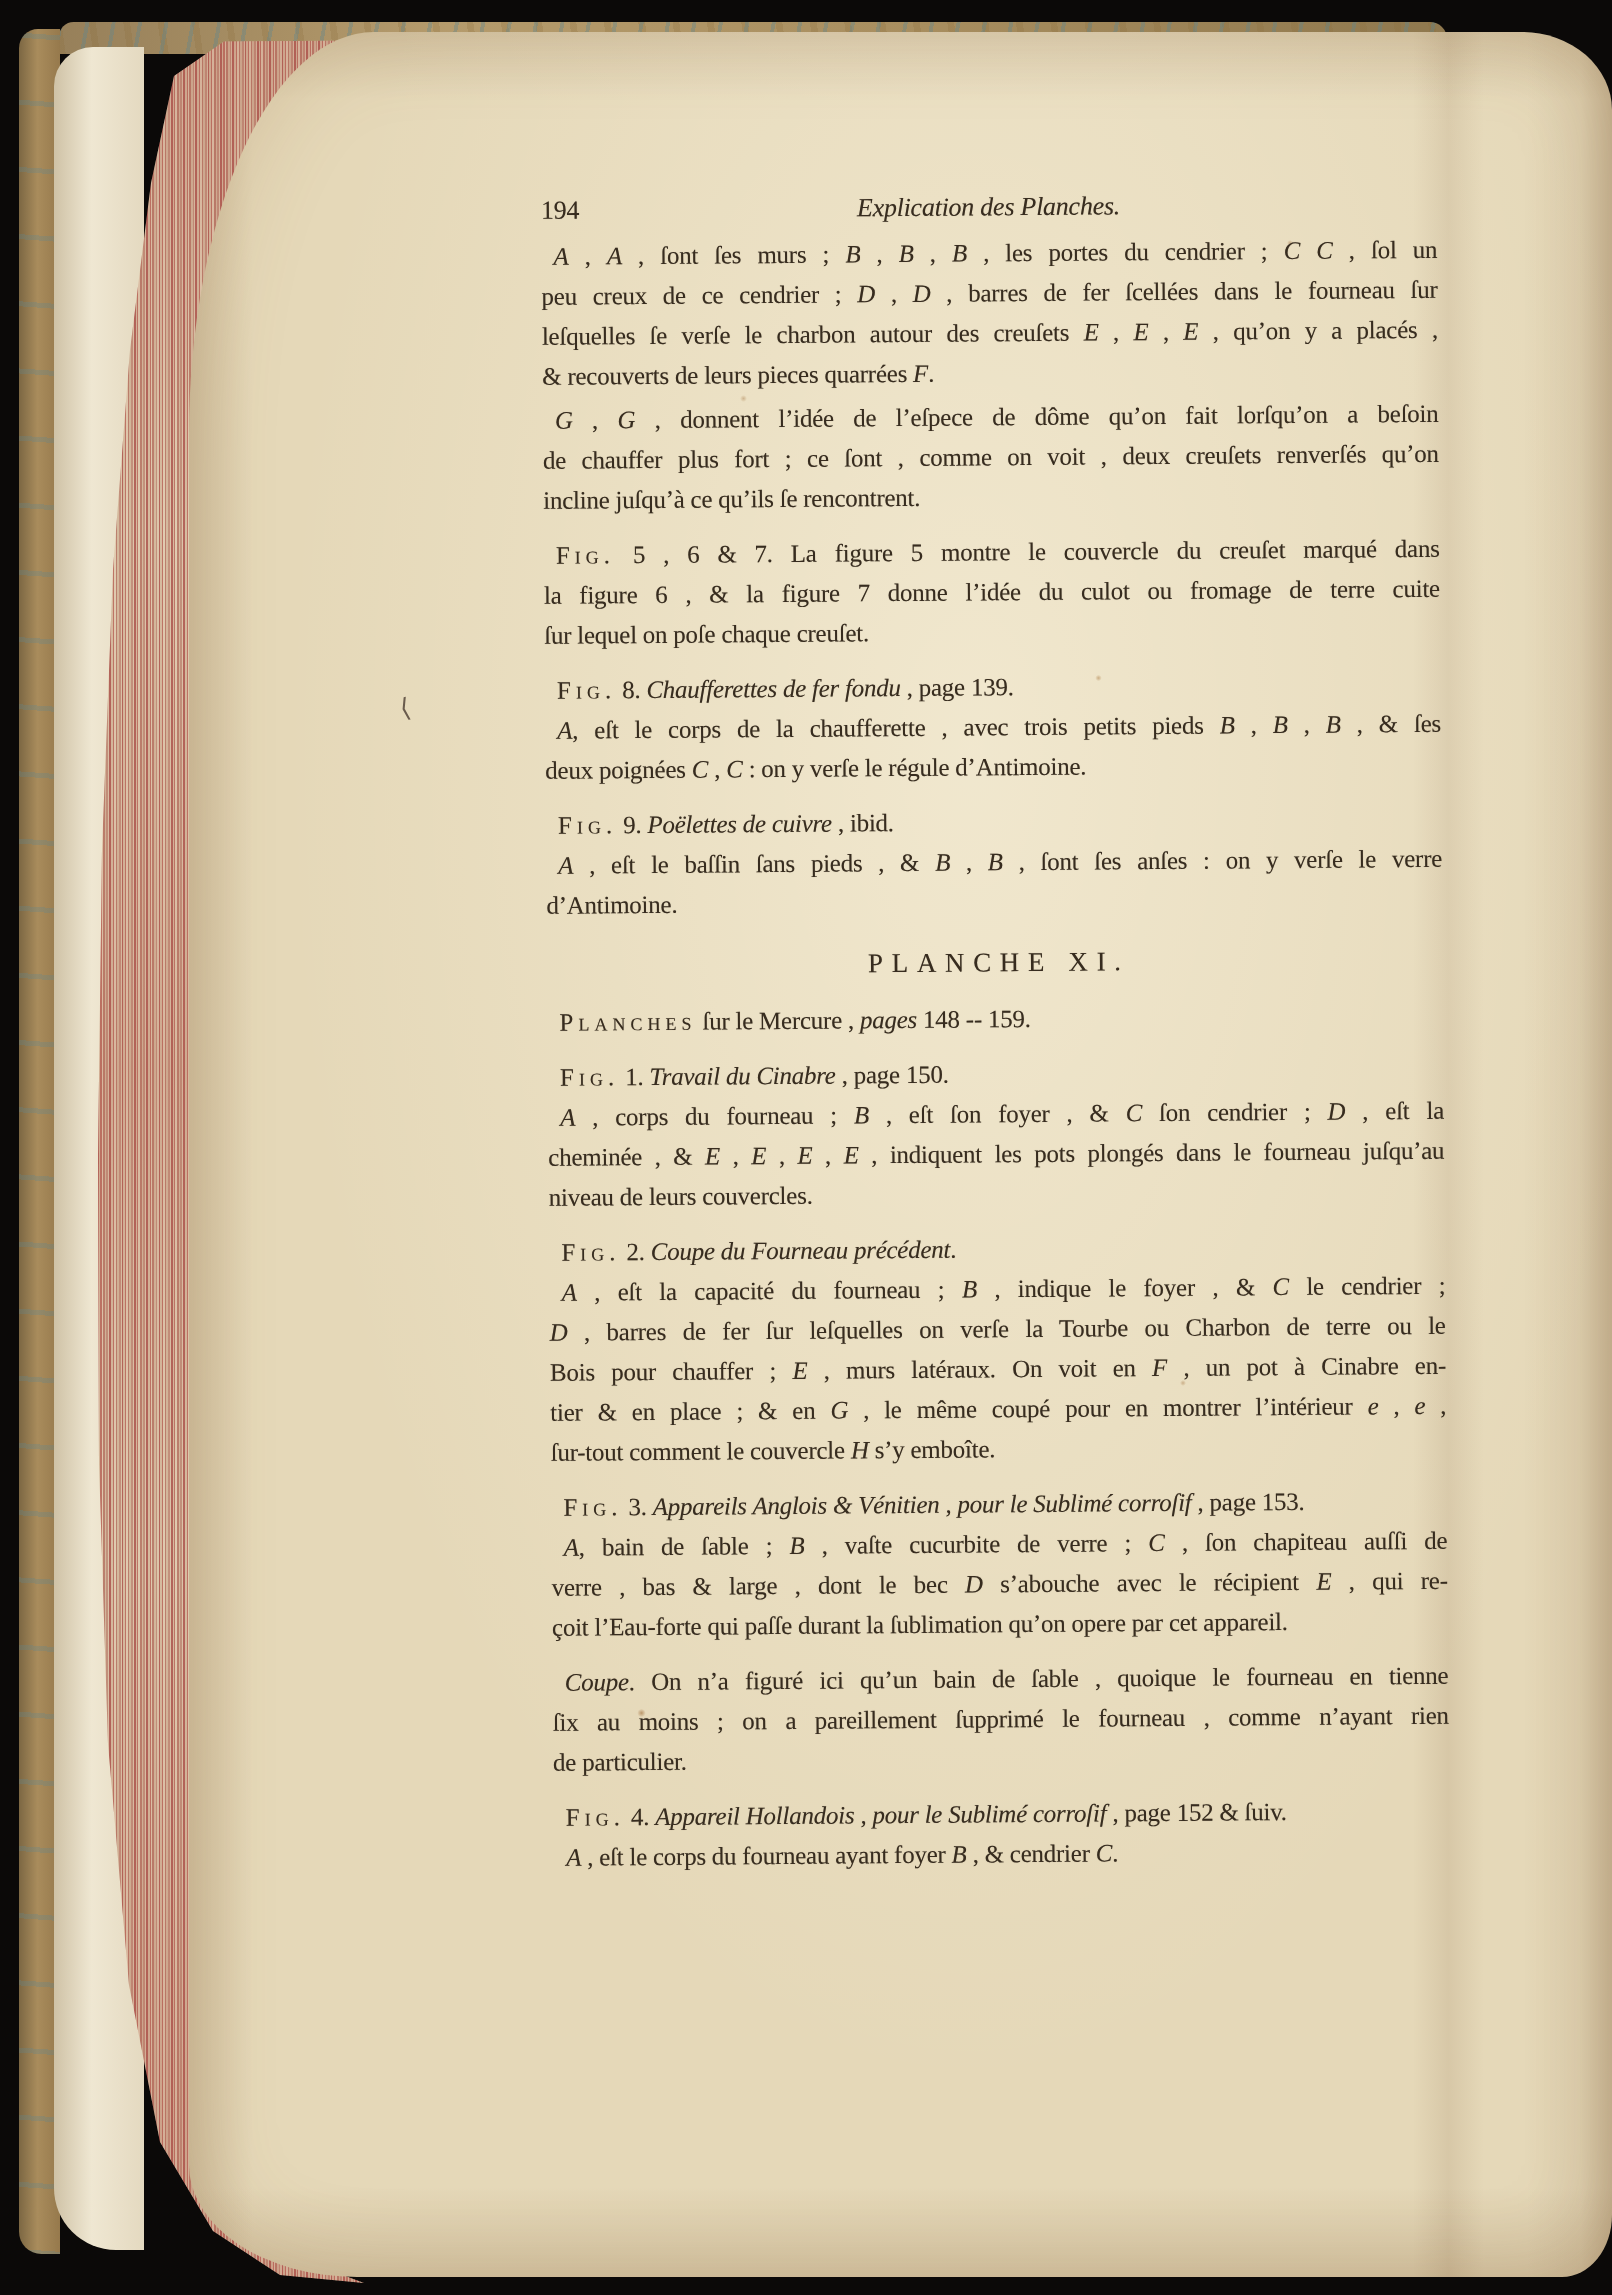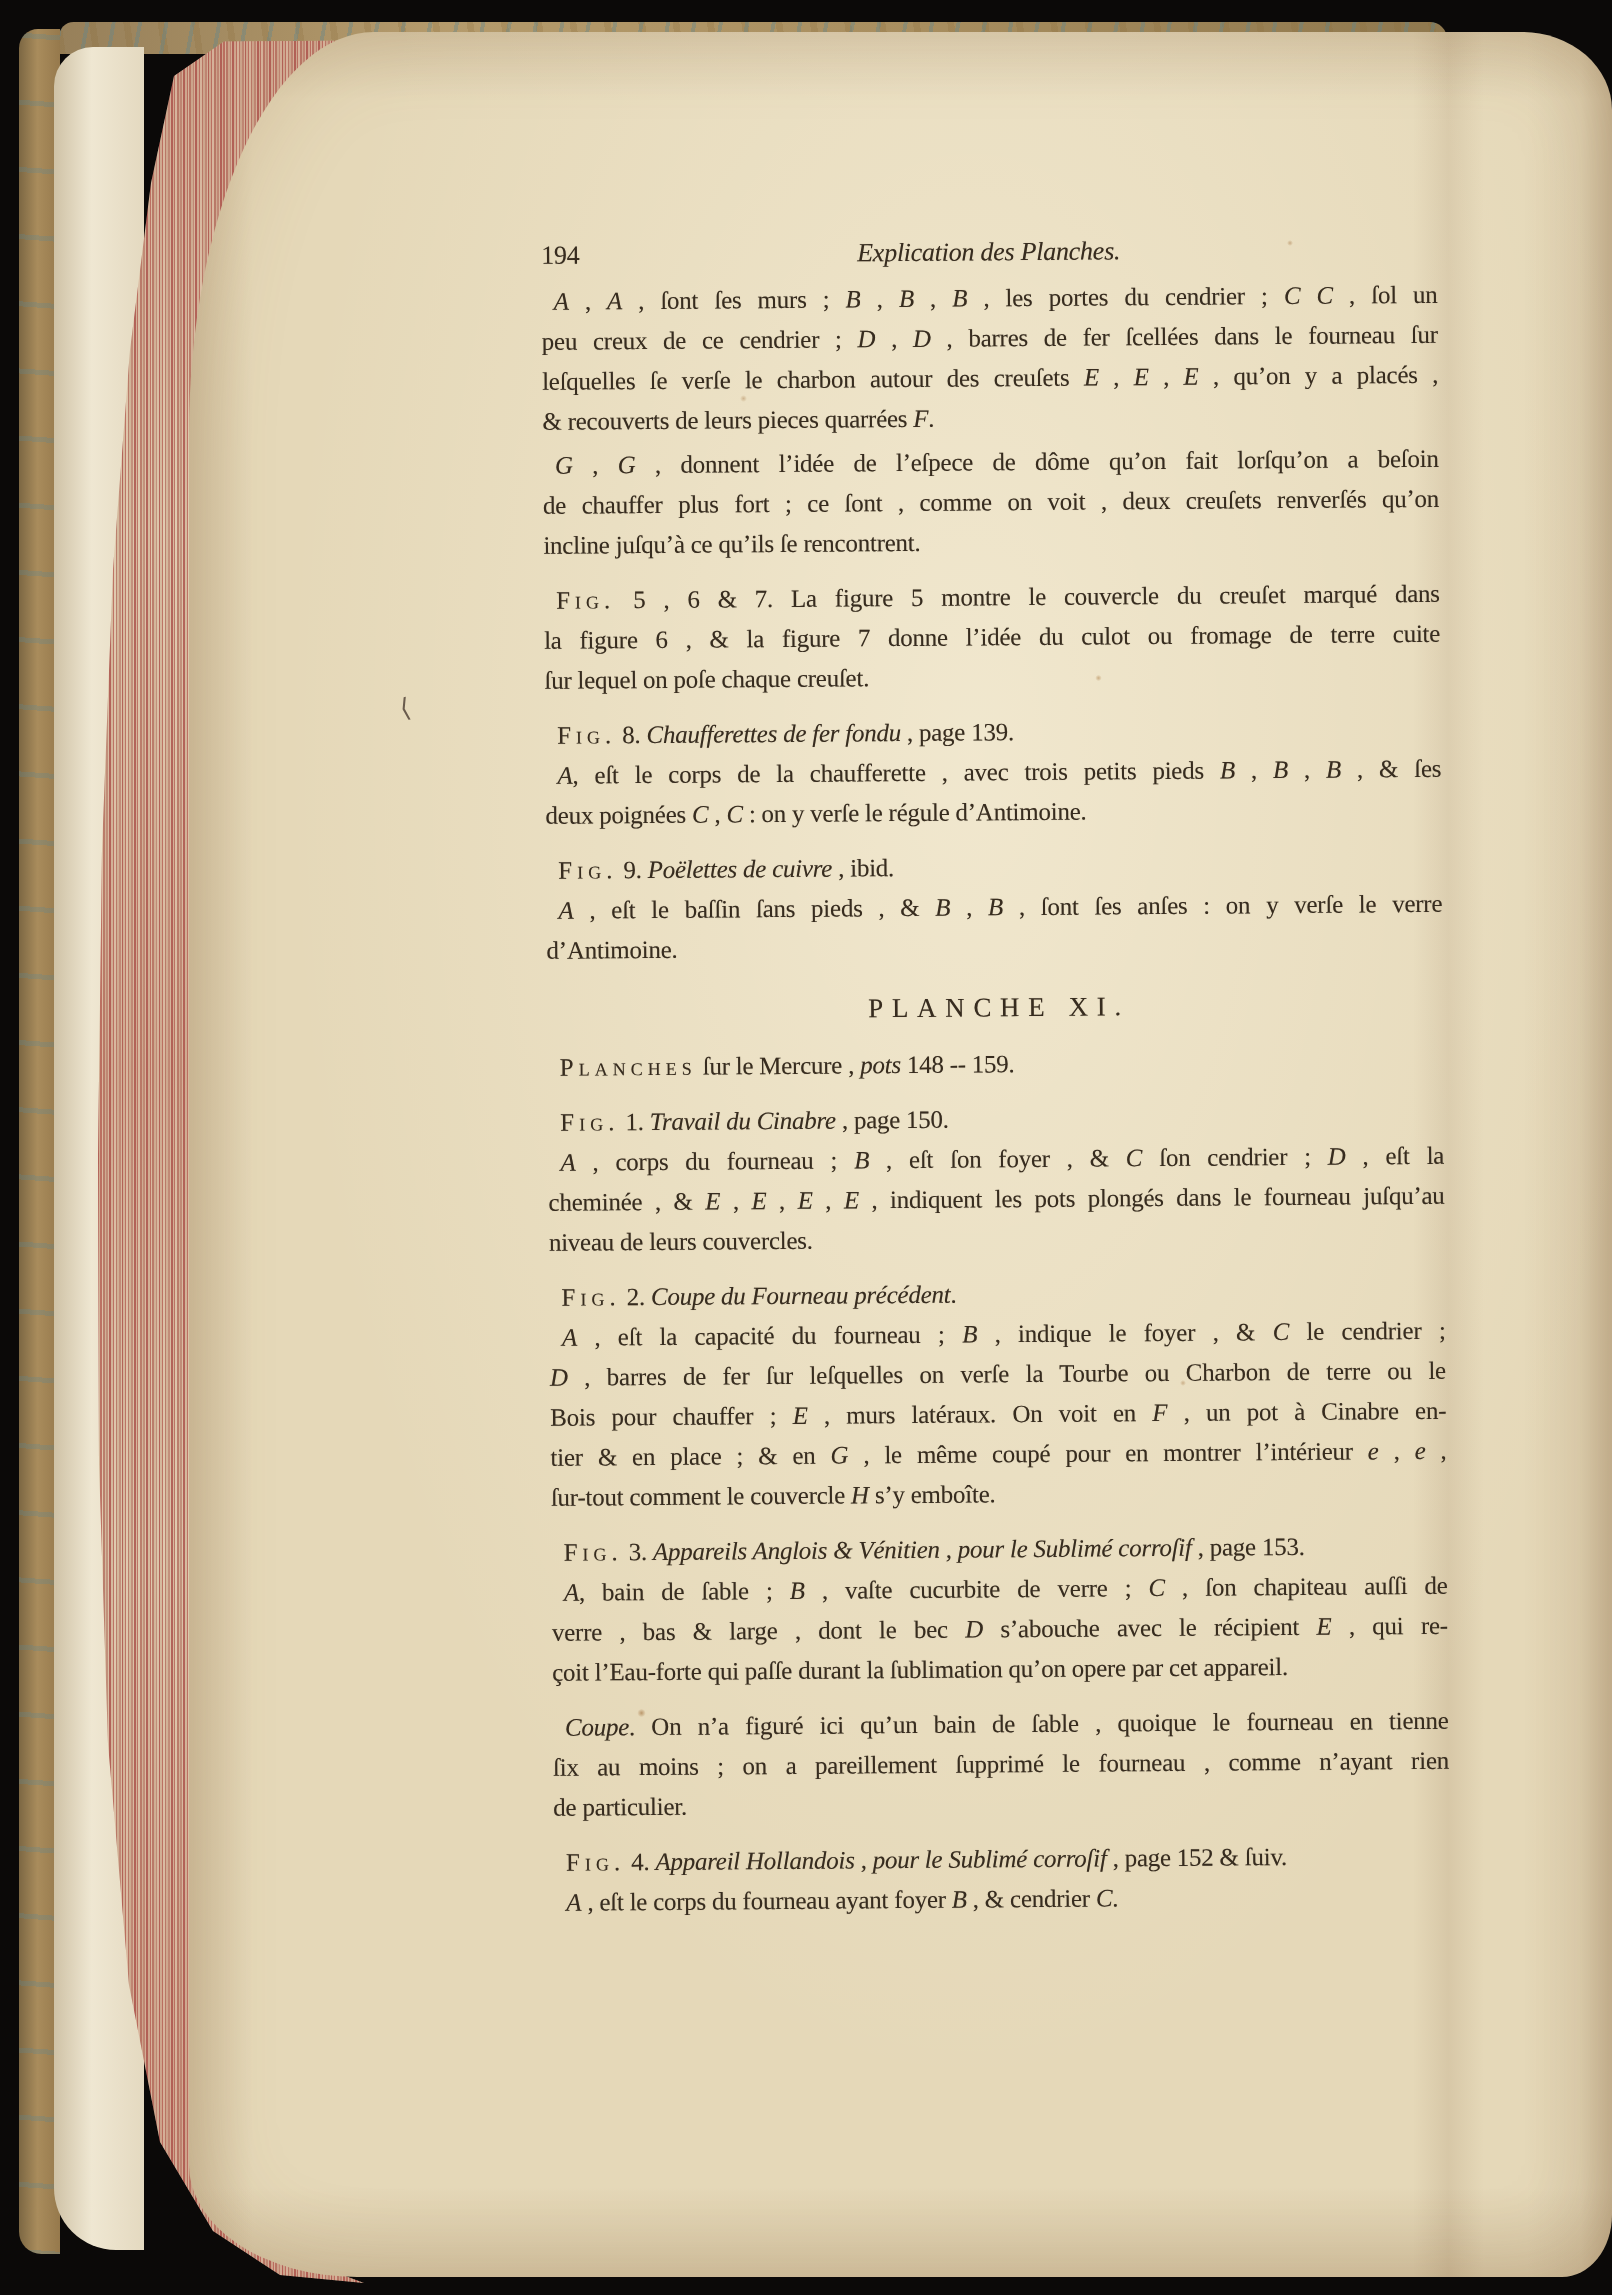--- a/index.html
+++ b/index.html
@@ -51,21 +51,21 @@
     box-shadow:inset 0 0 90px rgba(140,100,55,.20);}
 
   .fox{position:absolute;border-radius:50%;}
 
   
   #text-col{position:absolute;left:546px;top:188px;width:896px;
     transform:rotate(-0.45deg);transform-origin:40% 40%;
     color:#372c1f;font-size:25px;line-height:40px;letter-spacing:-0.01em;
     text-shadow:0 0 0.7px rgba(55,44,31,.38);}
   #head-row{display:flex;align-items:baseline;margin-bottom:5.6px;}
-  #page-number{font-size:26px;margin-top:45px;}
+  #page-number{font-size:26px;}
   #running-title{flex:1;text-align:center;font-style:italic;padding-right:39px;font-size:26px;}
   .para{text-align:justify;}
   .para .line{text-align:justify;}
   .para .line.jl{text-align-last:justify;}
   .para .line:first-child{text-indent:12.3px;}
   .k-body{margin-top:4.5px;}
   .k-body-tight{margin-top:0;}
   .k-fig{margin-top:15px;}
   .k-travaux{margin-top:17px;}
   .k-nota{margin-top:15px;}
@@ -126,21 +126,21 @@
         </div>
         <div class="para k-fig">
           <div class="line"><span class="sc">Fig.</span> 9. <i>Poëlettes de cuivre</i> , ibid.</div>
         </div>
         <div class="para k-body-tight">
           <div class="line jl"><i>A</i> , eſt le baſſin ſans pieds , &amp; <i>B</i> , <i>B</i> , ſont ſes anſes : on y verſe le verre</div>
           <div class="line">d’Antimoine.</div>
         </div>
         <div class="para k-planche">PLANCHE XI.</div>
         <div class="para k-travaux">
-          <div class="line"><span class="sc">Planches</span> ſur le Mercure , <i>pots</i> 148 -- 159.</div>
+          <div class="line"><span class="sc">Planches</span> ſur le Mercure , <i>pages</i> 148 -- 159.</div>
         </div>
         <div class="para k-fig">
           <div class="line"><span class="sc">Fig.</span> 1. <i>Travail du Cinabre</i> , page 150.</div>
         </div>
         <div class="para k-body-tight">
           <div class="line jl"><i>A</i> , corps du fourneau ; <i>B</i> , eſt ſon foyer , &amp; <i>C</i> ſon cendrier ; <i>D</i> , eſt la</div>
           <div class="line jl">cheminée , &amp; <i>E</i> , <i>E</i> , <i>E</i> , <i>E</i> , indiquent les pots plongés dans le fourneau juſqu’au</div>
           <div class="line">niveau de leurs couvercles.</div>
         </div>
         <div class="para k-fig">

